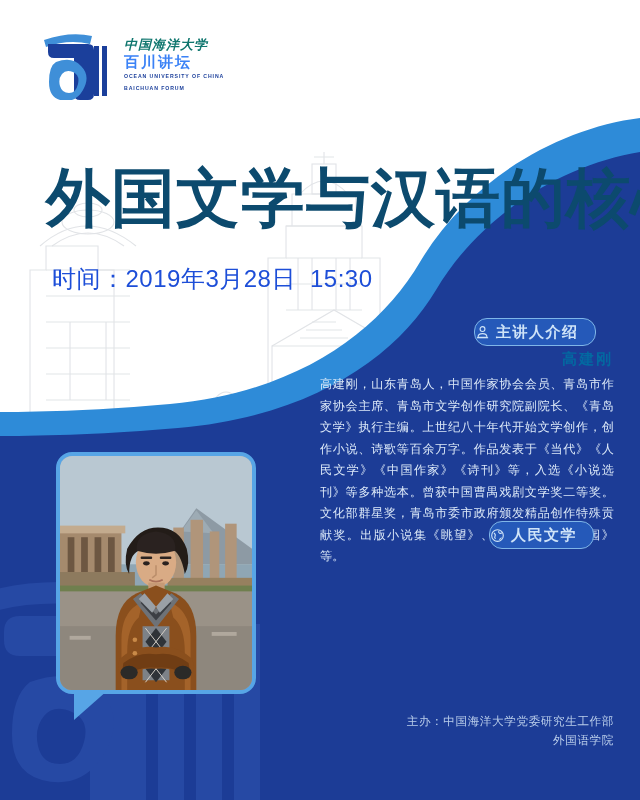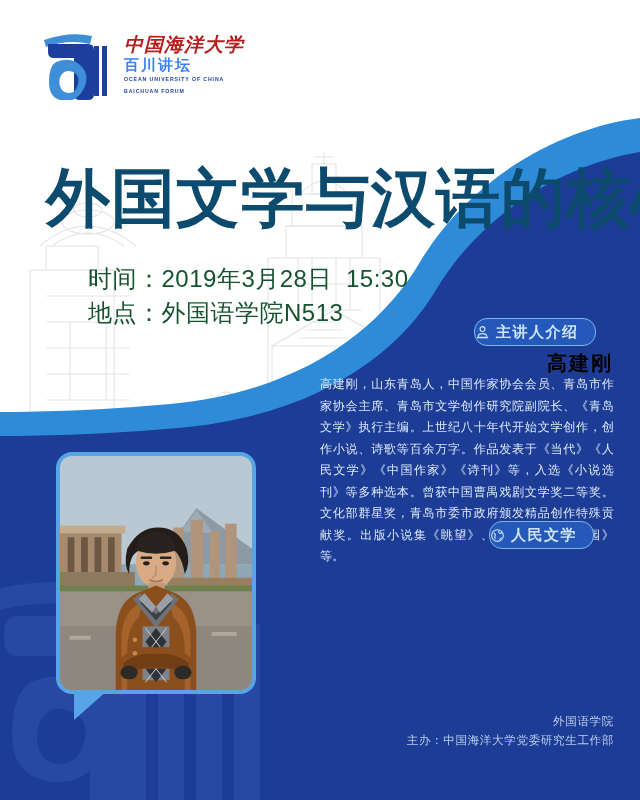--- a/index.html
+++ b/index.html
@@ -34,21 +34,21 @@
   
   .logo{
     position:absolute;left:36px;top:28px;
     width:250px;height:74px;
     display:flex;align-items:center;gap:10px;
   }
   .logo-mark{width:78px;height:70px;flex:0 0 auto;}
   .logo-text{display:flex;flex-direction:column;justify-content:center;line-height:1;}
   .logo-cn1{
     font-family:"Liberation Serif","DejaVu Serif",serif;
-    font-size:19px;font-weight:700;color:#b91c1c;letter-spacing:1px;
+    font-size:13px;font-weight:700;color:#0f766e;letter-spacing:1px;
     font-style:italic;
   }
   .logo-cn2{
     font-size:15px;font-weight:700;color:#3b82f6;letter-spacing:2px;margin-top:3px;
   }
   .logo-en{
     font-size:5.2px;color:#1b3f9b;letter-spacing:.9px;margin-top:4px;line-height:1.5;
     font-weight:600;
   }
 
@@ -60,26 +60,25 @@
     color:#0c4a6e;
     letter-spacing:1px;
     white-space:nowrap;
     font-family:"Liberation Sans","DejaVu Sans",sans-serif;
     margin-top:44px;
   }
 
   
   .info{
     position:absolute;left:52px;top:262px;
-    color:#14532d;
+    color:#1d4ed8;
     font-size:24px;
     line-height:1.42;
     font-weight:500;
     letter-spacing:.5px;
-    margin-left:36px;
   }
   .info-line{white-space:nowrap;}
   .info-time-gap{display:inline-block;width:14px;}
 
   
   .pill{
     position:absolute;
     height:26px;padding:0 16px 0 0;
     border-radius:13px;
     background:#2559b9;
@@ -88,22 +87,22 @@
     color:#cfe4f8;
     font-size:15px;font-weight:700;letter-spacing:1.5px;justify-content:space-between;
   }
   .pill-speaker{left:474px;top:318px;}
   .pill-abstract{left:489px;top:521px;}
   .pill svg{display:block;}
 
   .speaker-name{
     position:absolute;left:0;top:350px;width:613px;
     text-align:right;
-    color:#000000;
-    font-size:20px;font-weight:700;letter-spacing:2px;
+    color:#0369a1;
+    font-size:15px;font-weight:700;letter-spacing:2px;
   }
 
   
   .copy{
     position:absolute;
     color:#dce9f8;
     font-size:12.1px;
     line-height:1.78;
     text-align:justify;
     text-justify:inter-ideograph;
@@ -255,23 +254,20 @@
       <div class="logo-en">BAICHUAN FORUM</div>
     </div>
   </div>
 
   <div class="title">外国文学与汉语的核心</div>
 
   <div class="info">
     <div class="info-line">
       <span>时间：</span><span>2019年3月28日</span><span class="info-time-gap"></span><span>15:30</span>
     </div>
-    <div class="info-line">
-      <span>地点：</span><span>外国语学院N513</span>
-    </div>
   </div>
 
   <div class="pill pill-speaker">
     <svg width="15" height="15" viewBox="0 0 16 16">
       <g fill="none" stroke="#cfe4f8" stroke-width="1.2">
         <circle cx="8" cy="4.3" r="2.6"></circle>
         <path d="M3.2 13.2 q0 -4 4.8 -4 q4.8 0 4.8 4 z"></path>
         <path d="M2 13.6 h12"></path>
       </g>
     </svg>
@@ -373,17 +369,17 @@
         <ellipse cx="72" cy="224" rx="9" ry="7" fill="#2b2a28"></ellipse>
         <ellipse cx="128" cy="224" rx="9" ry="7" fill="#2b2a28"></ellipse>
 
         <circle cx="78" cy="190" r="2.4" fill="#c98a48"></circle>
         <circle cx="78" cy="204" r="2.4" fill="#c98a48"></circle>
       </svg>
     </div>
   </div>
 
   <div class="footer">
+    <span class="footer-line">主办：中国海洋大学党委研究生工作部</span>
     <span class="footer-line">外国语学院</span>
-    <span class="footer-line">主办：中国海洋大学党委研究生工作部</span>
   </div>
 
 </div>
 
 </body></html>

